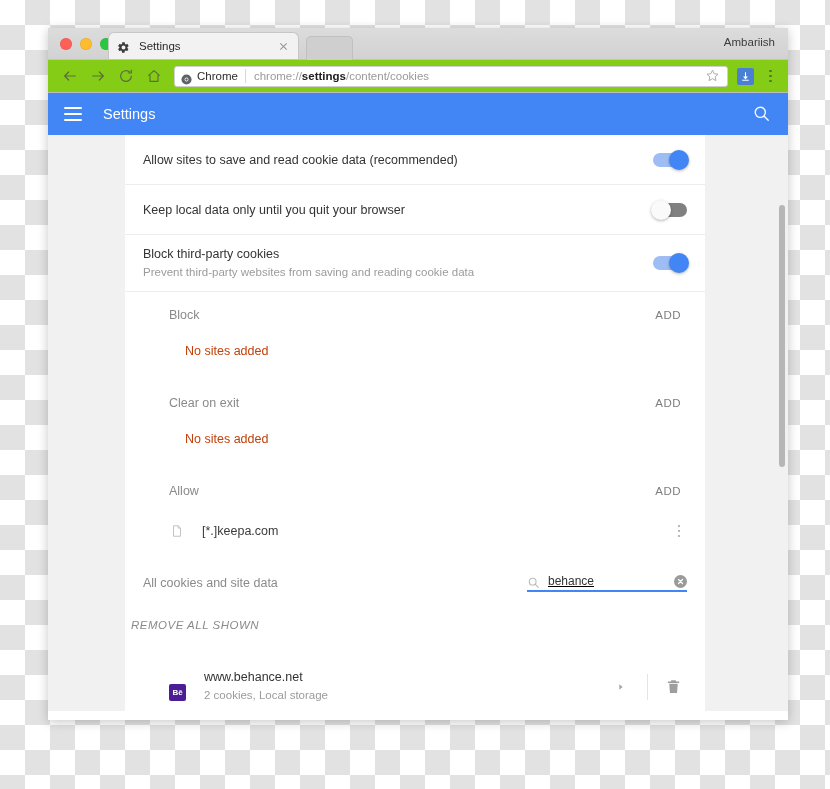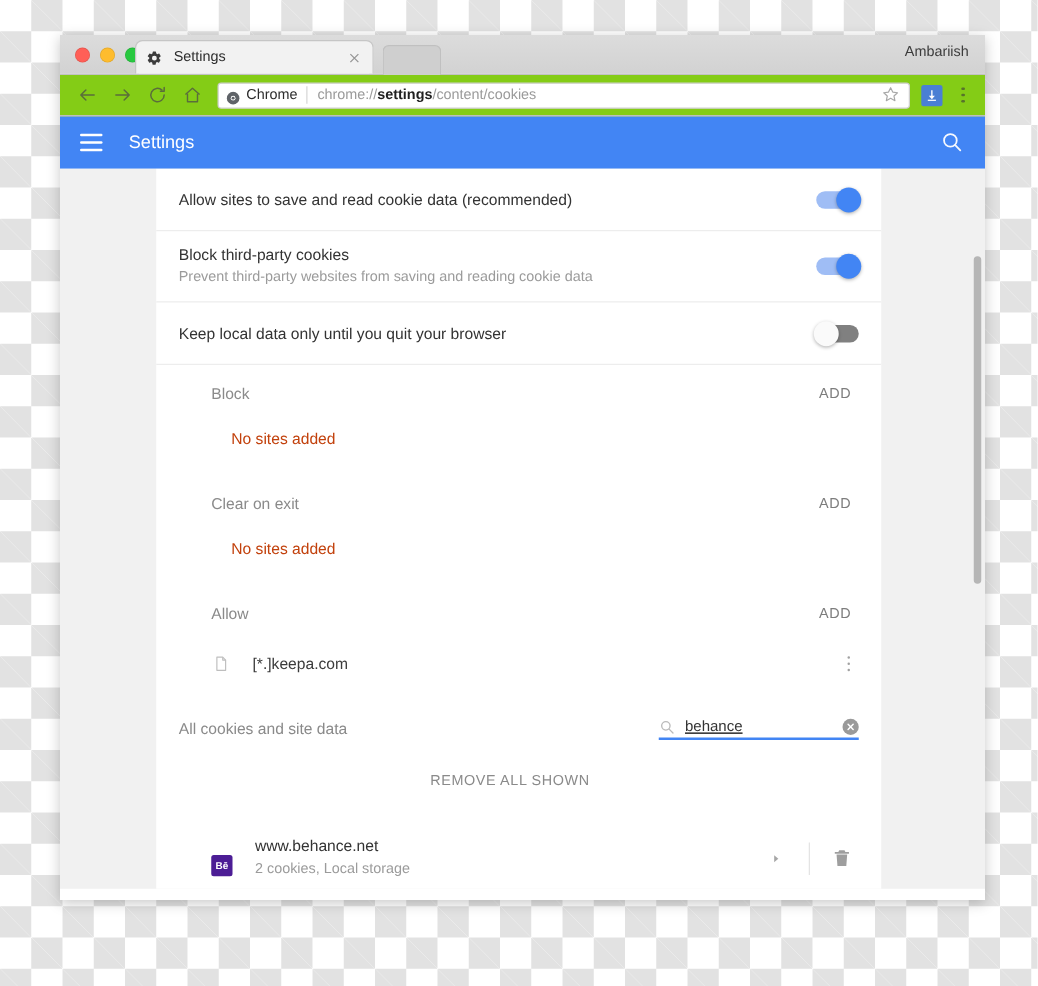--- a/index.html
+++ b/index.html
@@ -168,21 +168,21 @@
   }
   .searchbox .mag{width:13px;height:13px;flex:none;margin-right:8px;opacity:.5;}
   .searchbox input{
     flex:1;border:none;outline:none;font-size:12px;color:#333333;
     font-family:"Liberation Sans", sans-serif;background:transparent;min-width:0;padding:0;
   }
   .searchbox .clearx{
     width:13px;height:13px;flex:none;margin-left:6px;border-radius:50%;
     background:#9a9a9a;display:flex;align-items:center;justify-content:center;
   }
-  .removeall-wrap{display:flex;justify-content:center;padding:0 14px 0 0;height:36px;align-items:center;}
+  .removeall-wrap{display:flex;justify-content:flex-start;padding:0 14px 0 0;height:36px;align-items:center;font-style:italic;}
   .removeall{font-size:11.5px;color:#8a8a8a;letter-spacing:.5px;padding:4px 6px;}
   
   .cookie-row{
     display:flex;align-items:center;padding:10px 18px;box-sizing:border-box;
     margin-top:16px;
   }
   .favicon{
     width:17px;height:17px;flex:none;margin-right:18px;margin-left:26px;
     border-radius:2px;display:flex;align-items:center;justify-content:center;
     font-size:8px;color:#ffffff;font-weight:bold;
@@ -307,33 +307,33 @@
         <div class="texts">
           <div class="r-title">Allow sites to save and read cookie data (recommended)</div>
         </div>
         <span class="toggle on">
             <span class="knob"></span>
           </span>
       </div>
 
       <div class="row">
         <div class="texts">
+          <div class="r-title">Keep local data only until you quit your browser</div>
+        </div>
+        <span class="toggle off">
+            <span class="knob"></span>
+          </span>
+      </div>
+
+      <div class="row">
+        <div class="texts">
           <div class="r-title">Block third-party cookies</div>
           <div class="r-sub">Prevent third-party websites from saving and reading cookie data</div>
         </div>
         <span class="toggle on">
-            <span class="knob"></span>
-          </span>
-      </div>
-
-      <div class="row">
-        <div class="texts">
-          <div class="r-title">Keep local data only until you quit your browser</div>
-        </div>
-        <span class="toggle off">
             <span class="knob"></span>
           </span>
       </div>
 
       <div class="sec-head">
         <span class="sh-title">Block</span>
         <span class="sh-add">ADD</span>
       </div>
       <div class="empty-row">No sites added</div>
 

